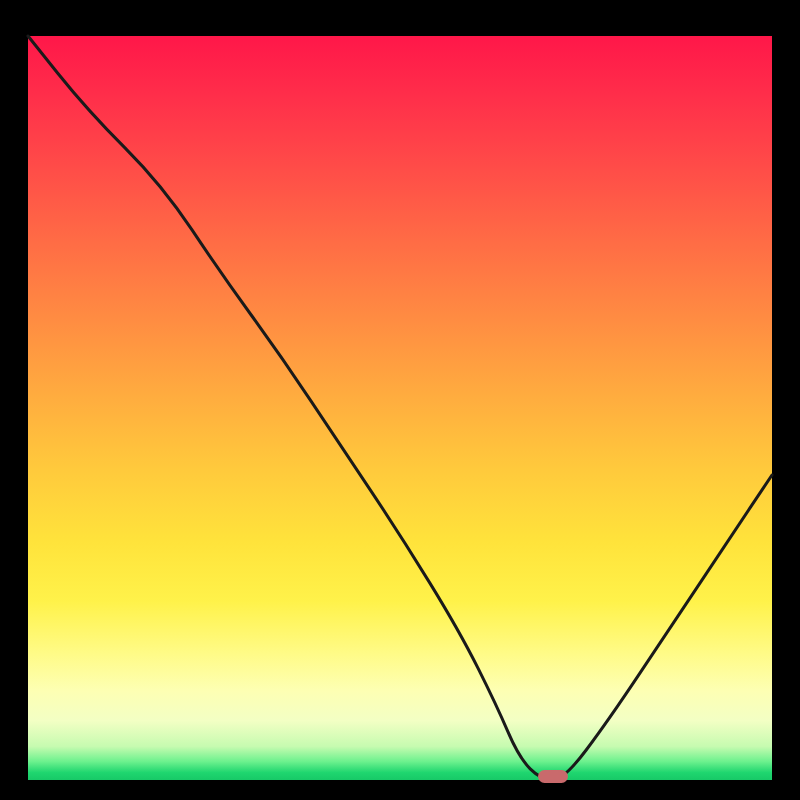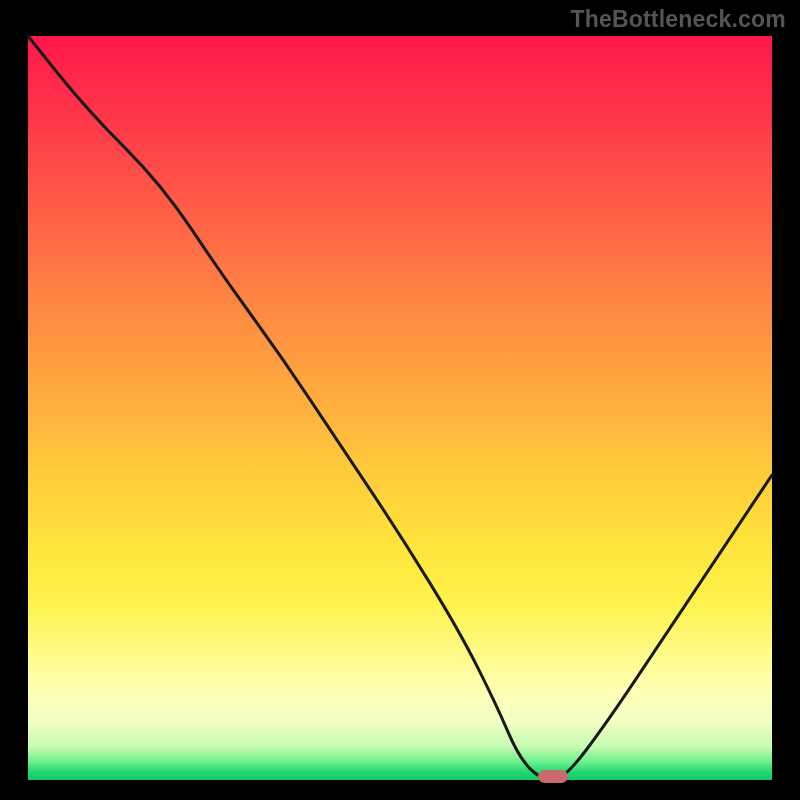--- a/index.html
+++ b/index.html
@@ -67,21 +67,20 @@
     height: 13px;
     background: #c96a6c;
     border-radius: 7px;
   }
 </style>
 </head>
 <body>
 
 <div class="frame">
 
-  <div class="watermark">TheBottleneck.com</div>
 
   <div class="plot">
 
     <svg class="curve" viewBox="0 0 744 744" preserveAspectRatio="none">
       <path id="curve-path" fill="none" stroke="#1a1a1a" stroke-width="3" stroke-linejoin="round" stroke-linecap="round" d="M 0 0 Q 0 0 29.76 37.19999999999999 Q 59.52 74.39999999999998 96.72 111.59999999999997 Q 133.92 148.79999999999995 163.68 193.43999999999997 Q 193.44 238.07999999999998 223.2 279 Q 252.96 319.92 282.71999999999997 364.56 Q 312.47999999999996 409.2 342.24 453.84000000000003 Q 372 498.48 401.76 546.84 Q 431.52 595.2 450.12 632.4000000000001 Q 468.72 669.6 479.88 695.64 Q 491.04 721.68 502.20000000000005 732.8399999999999 Q 513.36 744 524.52 744 Q 535.68 744 558 714.24 Q 580.32 684.48 610.08 639.84 Q 639.84 595.2 669.6 550.56 Q 699.36 505.91999999999996 721.6800000000001 472.44 T 744 438.96000000000004"></path>
     </svg>
 
     <div class="marker" id="marker" style="left: 509.52px; top: 734px; background: rgb(201, 106, 108);"></div>
 
   </div>

